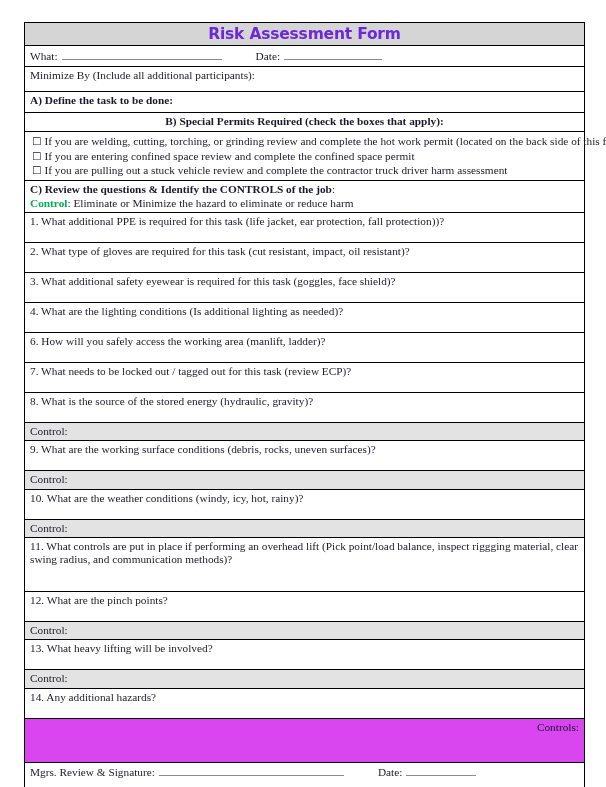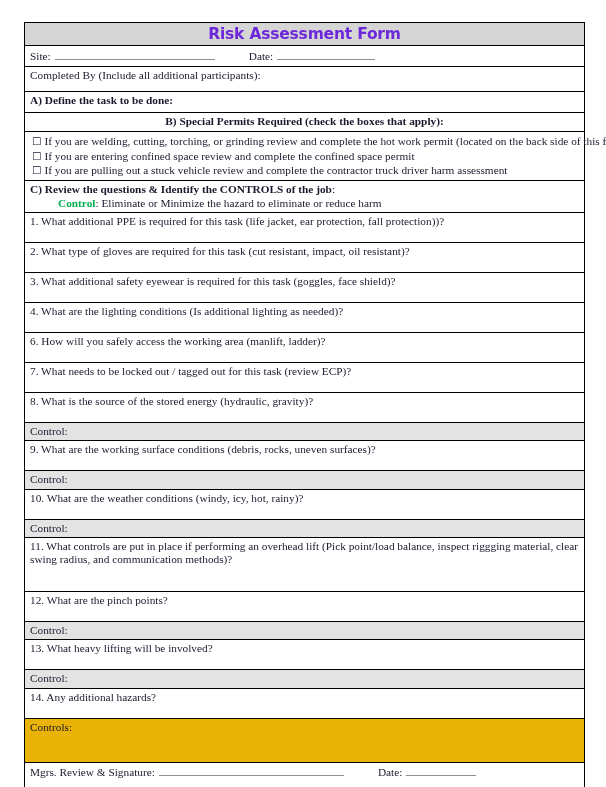--- a/index.html
+++ b/index.html
@@ -72,28 +72,27 @@
   .gap-md { display: inline-block; width: 34px; }
 
   .row-completed { height: 25px; }
   .row-taskA { height: 21px; }
   .row-permB { height: 19px; text-align: center; }
   .row-permlist { height: 47px; }
   .row-sectionC { height: 26px; }
   .row-q { height: 30px; }
   .row-q-tall { height: 54px; }
   .row-control { height: 18px; background: #e3e3e3; margin-left: 26px; }
-  .row-controls-big { height: 44px; background: #eab308; }
+  .row-controls-big { height: 44px; background: #d946ef; text-align: right; }
   .row-signature { height: 30px; }
 
   .bold { font-weight: bold; }
   .ctrl-green {
     color: #00b050;
     font-weight: bold;
-    margin-left: 28px;
   }
   .cbx {
     font-family: "DejaVu Sans", sans-serif;
     font-size: 10.5px;
     margin-right: 3px;
   }
   .permit-line {
     padding: 0 0 0 2px;
     white-space: nowrap;
     line-height: 1.32;
@@ -118,32 +117,32 @@
 
       <tr class="title-row">
         <td>
           <span class="doc-title">Risk Assessment Form</span>
         </td>
       </tr>
 
       <tr>
         <td>
           <div class="siteline">
-            <span class="lbl">Site:</span>
+            <span class="lbl">What:</span>
             <span class="rule rule-site"></span>
             <span class="gap-md"></span>
             <span class="lbl">Date:</span>
             <span class="rule rule-date"></span>
           </div>
         </td>
       </tr>
 
       <tr class="row-completed">
         <td>
-          <span>Completed By (Include all additional participants):</span>
+          <span>Minimize By (Include all additional participants):</span>
         </td>
       </tr>
 
       <tr class="row-taskA">
         <td>
           <span class="bold">A) Define the task to be done:</span>
         </td>
       </tr>
 
       <tr class="row-permB">

